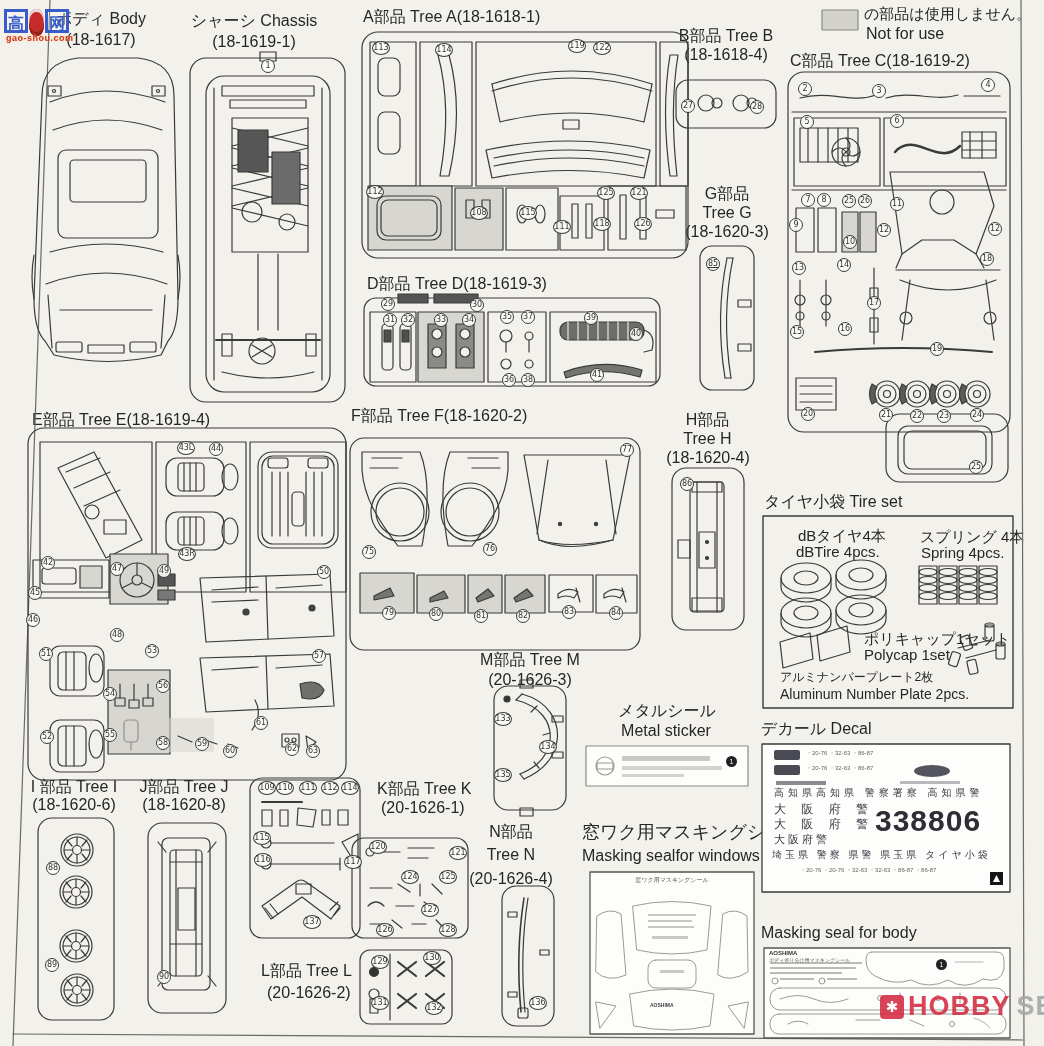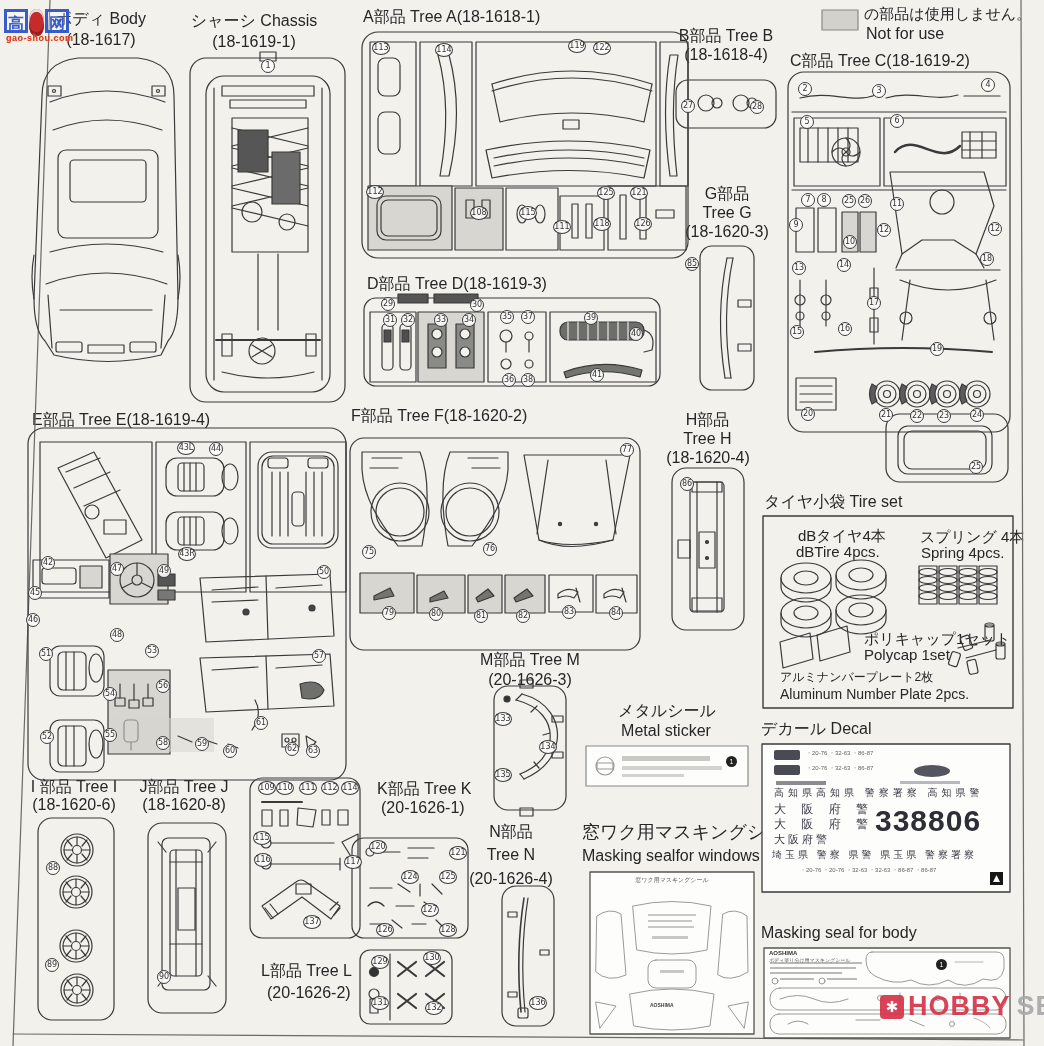--- a/index.html
+++ b/index.html
@@ -622,21 +622,21 @@
 
   <div class="lbl" style="left:761px;top:924px;">Masking seal for body</div>
 
   <div class="dtx" style="left:806px;top:749px;font-size:6px;color:#666;">・20-76  ・32-63  ・86-87</div>
   <div class="dtx" style="left:806px;top:764px;font-size:6px;color:#666;">・20-76  ・32-63  ・86-87</div>
   <div class="dtx" style="left:774px;top:786px;font-size:10px;letter-spacing:4px;">高知県高知県 警察署察 高知県警</div>
   <div class="dtx" style="left:774px;top:801px;font-size:12px;letter-spacing:6px;">大 阪 府 警</div>
   <div class="dtx" style="left:774px;top:816px;font-size:12px;letter-spacing:6px;">大 阪 府 警</div>
   <div class="dtx" style="left:875px;top:804px;font-size:30px;font-weight:bold;letter-spacing:1px;color:#2e2e36;">338806</div>
   <div class="dtx" style="left:774px;top:832px;font-size:11px;letter-spacing:3px;">大阪府警</div>
-  <div class="dtx" style="left:772px;top:848px;font-size:10px;letter-spacing:3px;">埼玉県 警察 県警 県玉県 警察署察</div>
+  <div class="dtx" style="left:772px;top:848px;font-size:10px;letter-spacing:3px;">埼玉県 警察 県警 県玉県 タイヤ小袋</div>
   <div class="dtx" style="left:800px;top:866px;font-size:6px;color:#666;">・20-76 ・20-76 ・32-63 ・32-63 ・86-87 ・86-87</div>
 
   <div class="dtx c" style="left:592px;top:876px;width:160px;font-size:6px;color:#555;text-align:center;">窓ワク用マスキングシール</div>
   <div class="dtx" style="left:650px;top:1002px;font-size:5px;font-weight:bold;color:#444;">AOSHIMA</div>
   <div class="dtx" style="left:769px;top:950px;font-size:6px;font-weight:bold;color:#333;">AOSHIMA</div>
   <div class="dtx" style="left:769px;top:957px;font-size:5px;color:#555;">ボディ塗り分け用マスキングシール</div>
 
   <div class="wm1">
     <div class="bx">高</div>
     <div class="mascot"></div>
@@ -729,21 +729,21 @@
     <div class="pc" style="width: 14px; left: 306px; top: 744px;">63</div>
     <div class="pc" style="width: 14px; left: 362px; top: 545px;">75</div>
     <div class="pc" style="width: 14px; left: 483px; top: 542px;">76</div>
     <div class="pc" style="width: 14px; left: 620px; top: 443px;">77</div>
     <div class="pc" style="width: 14px; left: 382px; top: 606px;">79</div>
     <div class="pc" style="width: 14px; left: 429px; top: 607px;">80</div>
     <div class="pc" style="width: 14px; left: 474px; top: 609px;">81</div>
     <div class="pc" style="width: 14px; left: 516px; top: 609px;">82</div>
     <div class="pc" style="width: 14px; left: 562px; top: 605px;">83</div>
     <div class="pc" style="width: 14px; left: 609px; top: 606px;">84</div>
-    <div class="pc" style="width: 14px; left: 685px; top: 257px; text-decoration: underline;">85</div>
+    <div class="pc" style="width: 14px; left: 706px; top: 257px; text-decoration: underline;">85</div>
     <div class="pc" style="width: 14px; left: 680px; top: 477px;">86</div>
     <div class="pc" style="width: 14px; left: 46px; top: 861px;">88</div>
     <div class="pc" style="width: 14px; left: 45px; top: 958px;">89</div>
     <div class="pc" style="width: 14px; left: 157px; top: 970px;">90</div>
     <div class="pc" style="width: 18px; left: 258px; top: 781px;">109</div>
     <div class="pc" style="width: 18px; left: 276px; top: 781px;">110</div>
     <div class="pc" style="width: 18px; left: 299px; top: 781px;">111</div>
     <div class="pc" style="width: 18px; left: 321px; top: 781px;">112</div>
     <div class="pc" style="width: 18px; left: 341px; top: 781px;">114</div>
     <div class="pc" style="width: 18px; left: 253px; top: 831px;">115</div>

